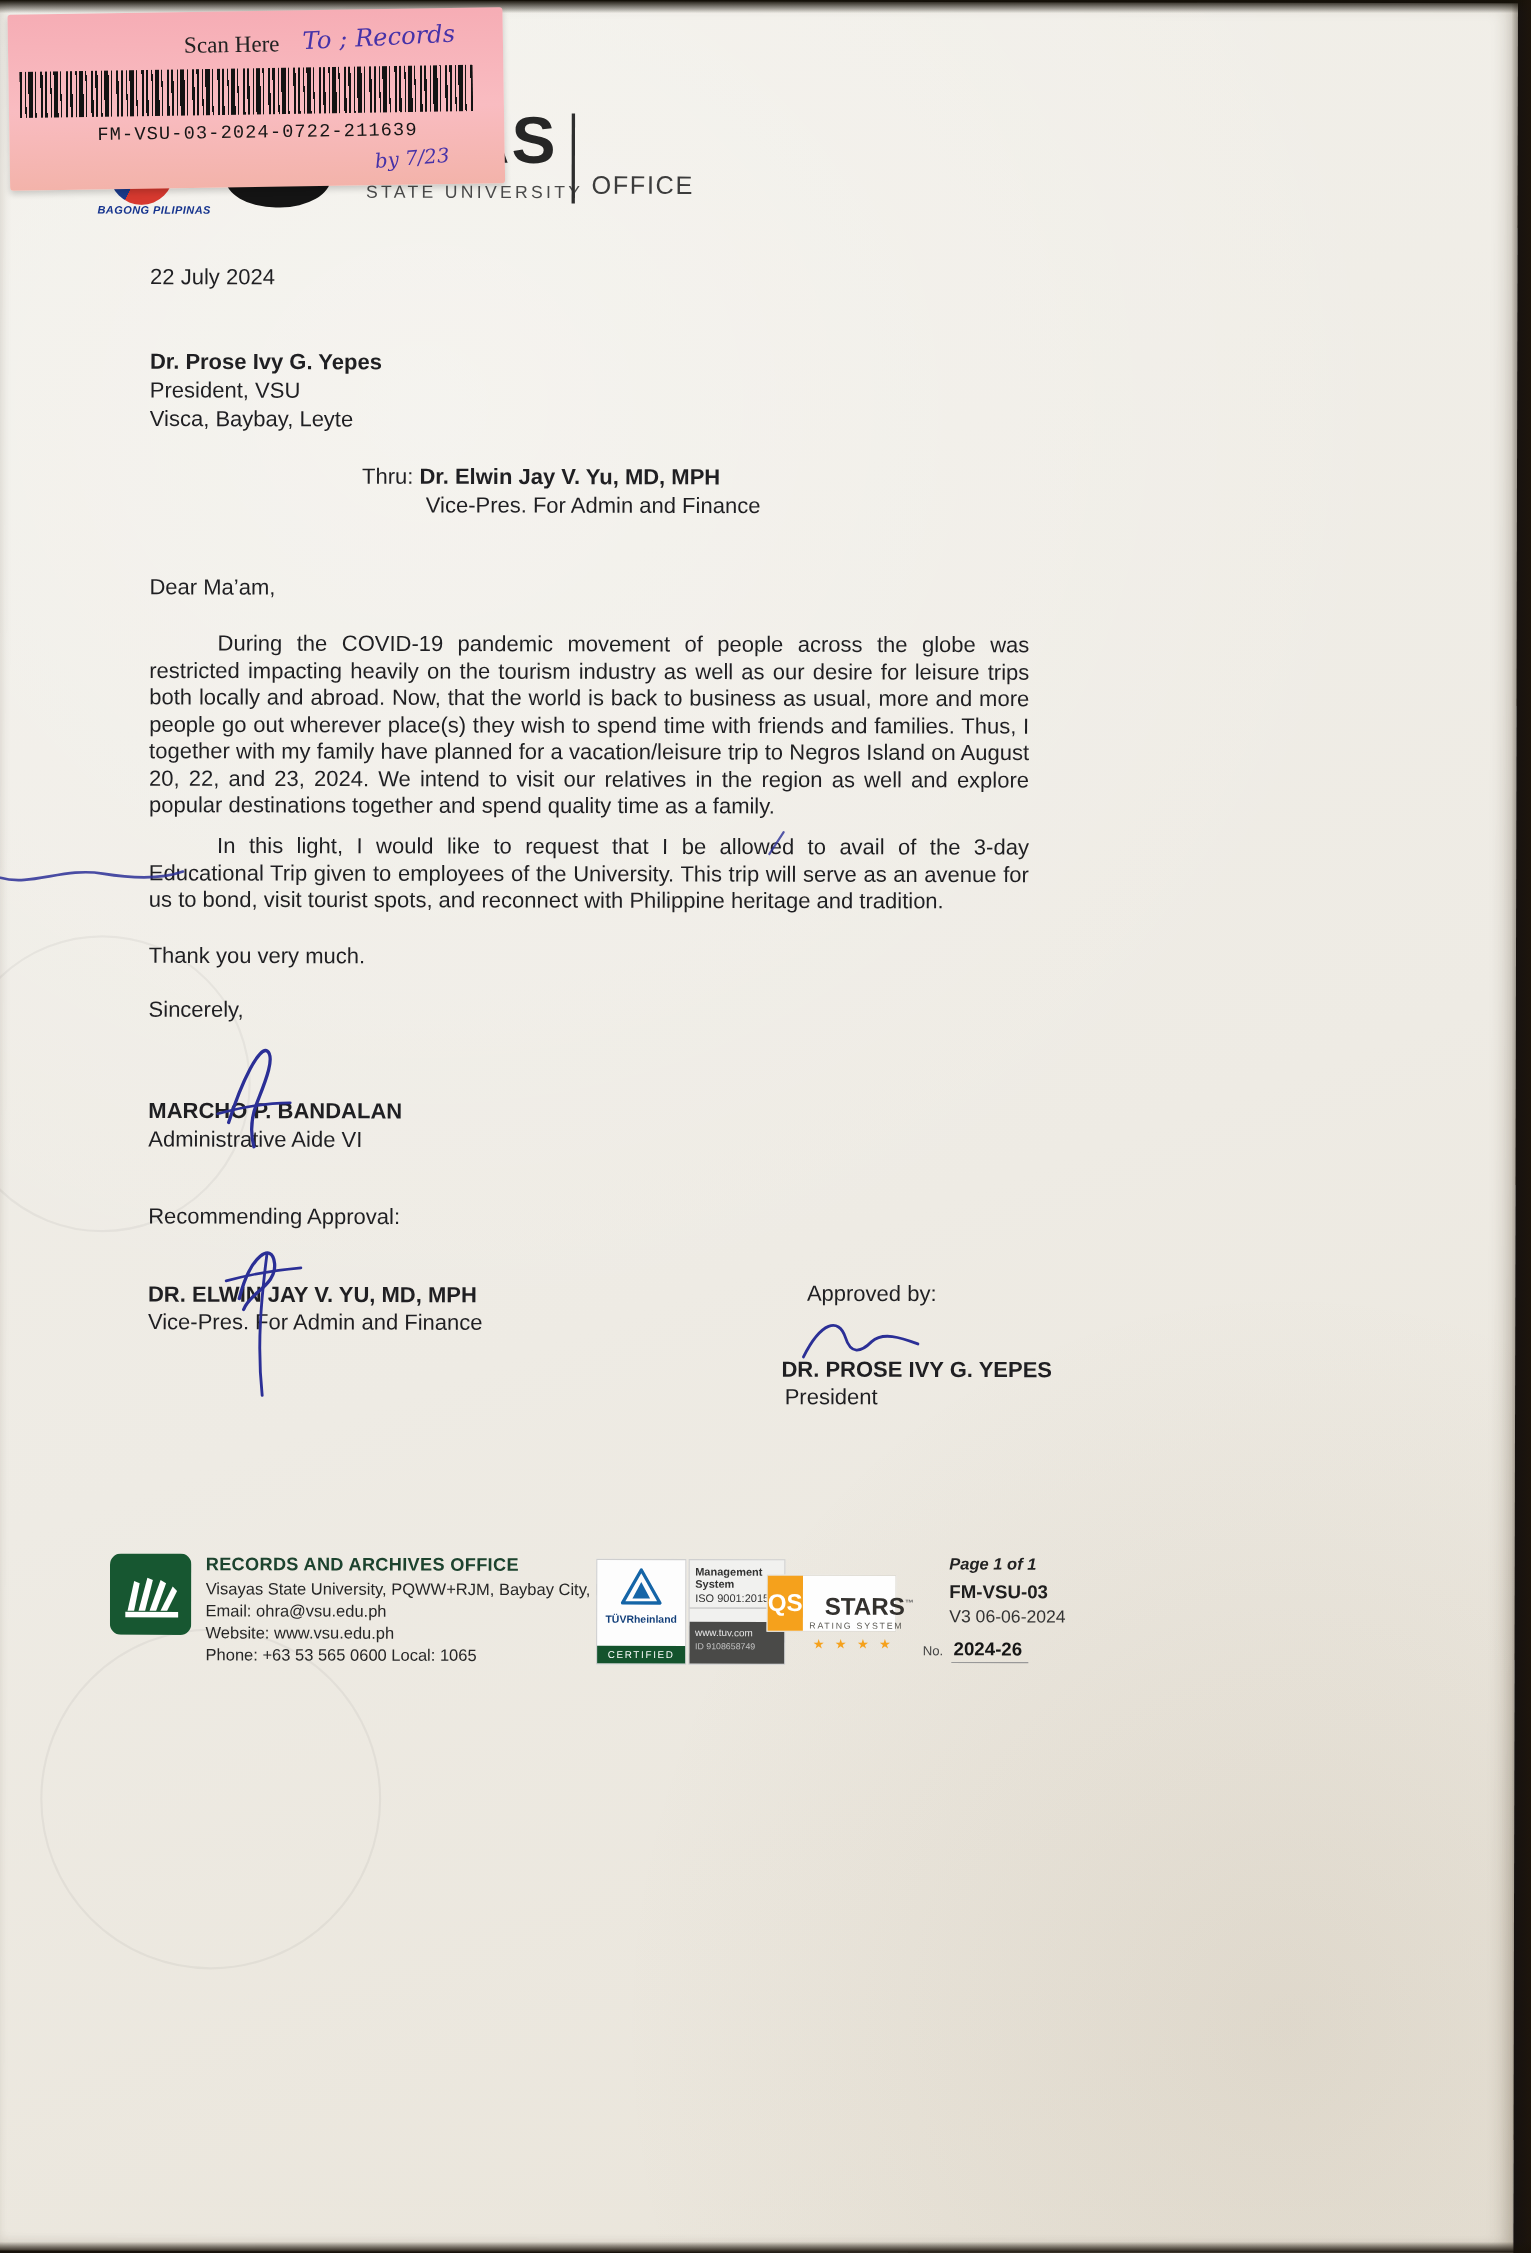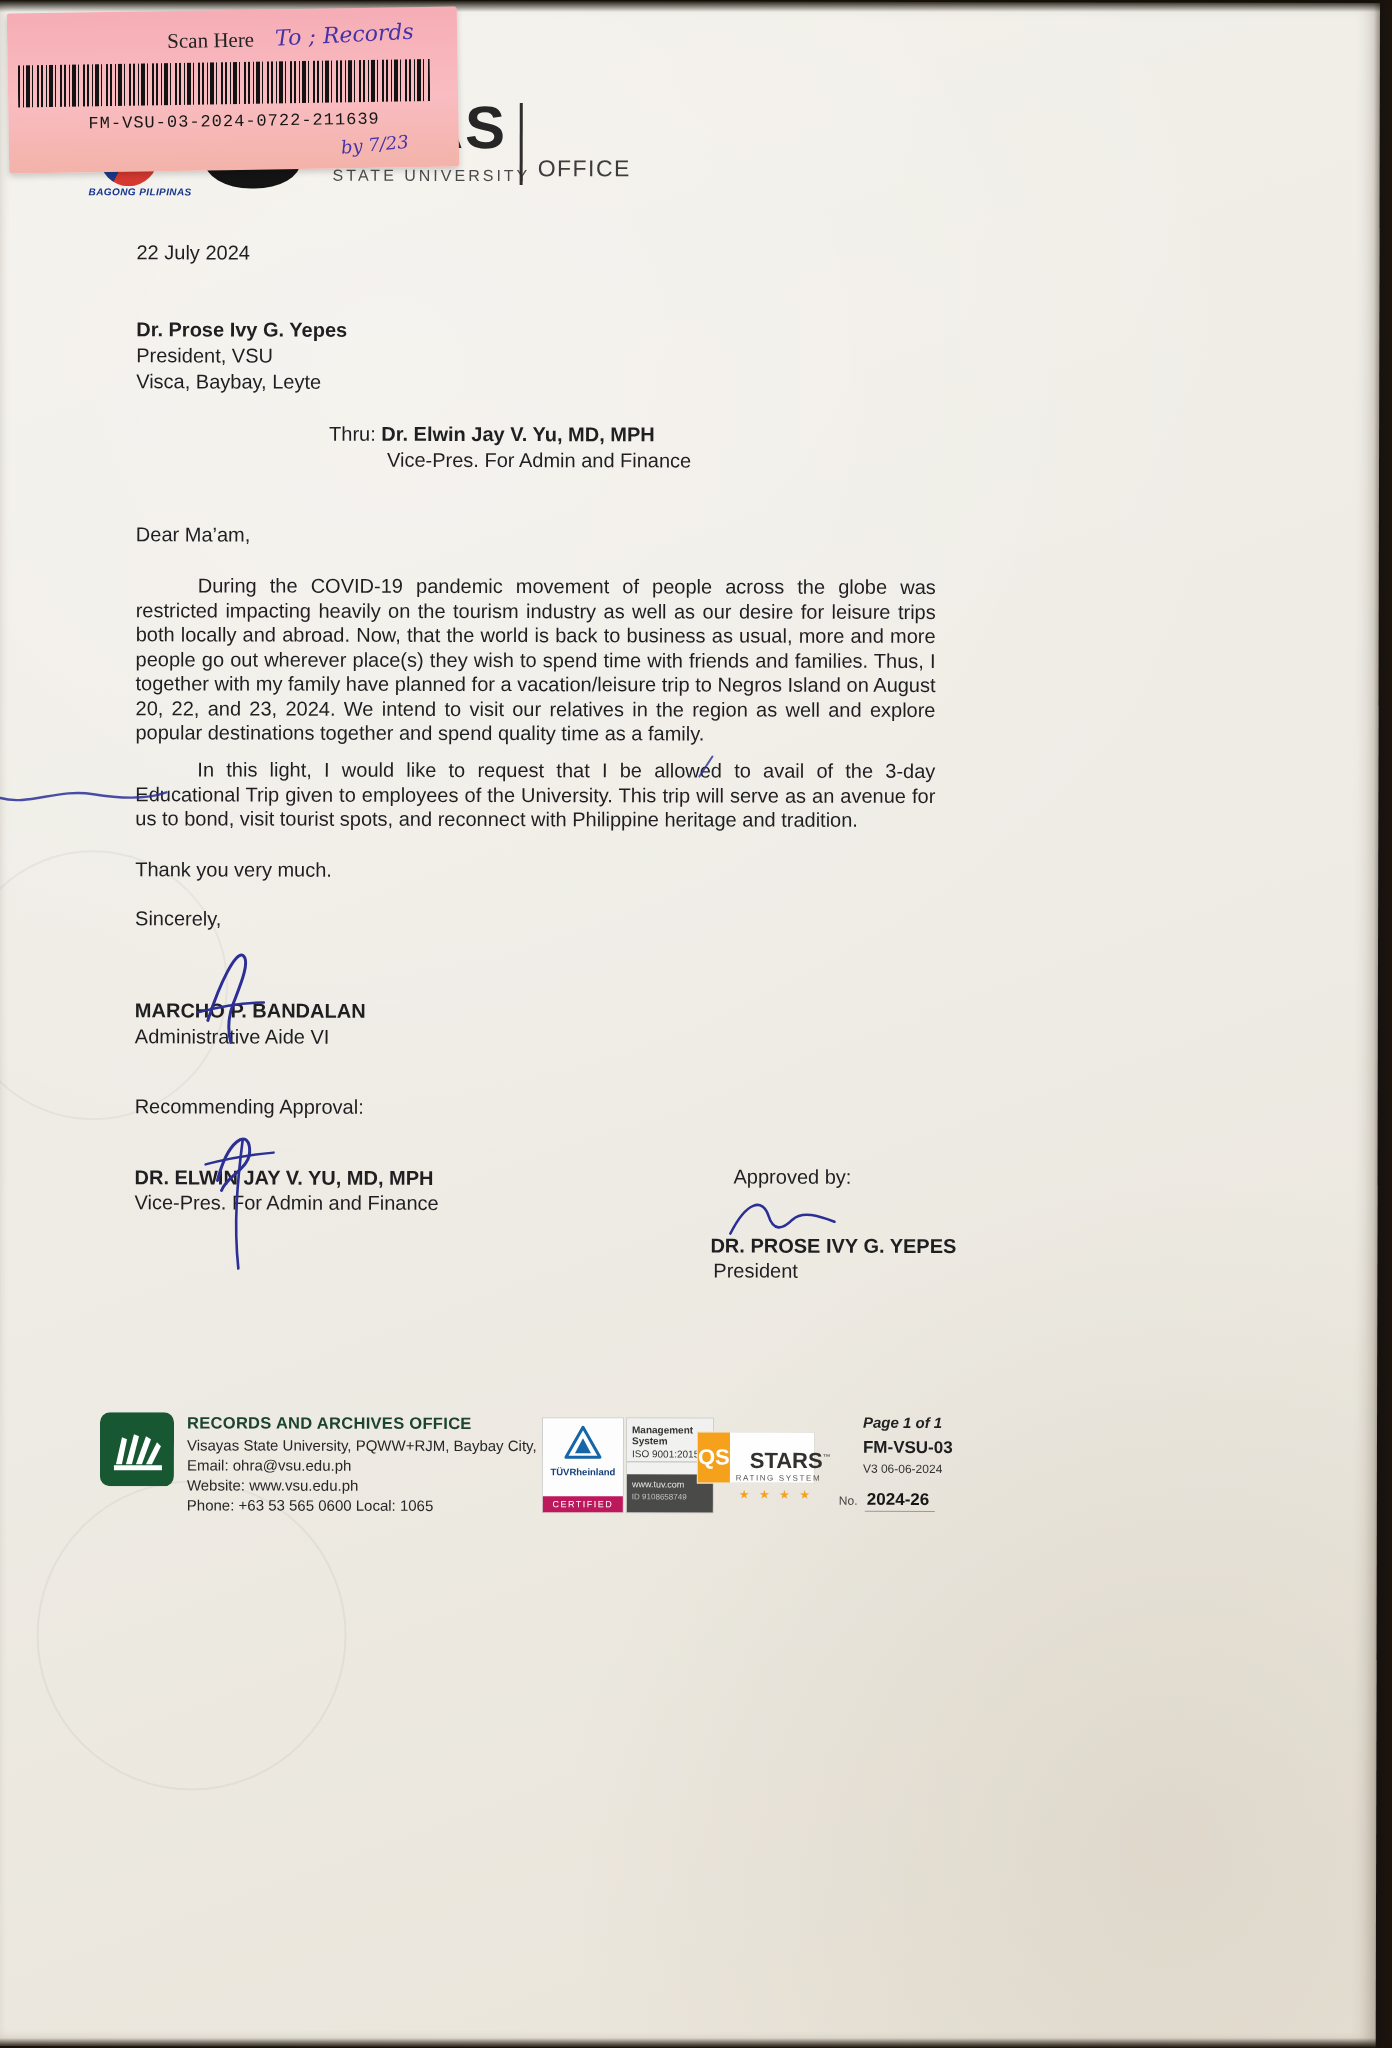--- a/index.html
+++ b/index.html
@@ -83,42 +83,42 @@
 
   
   .f-logo { left:103px; top:1412px; width:74px; height:74px; }
   .f-name { left:190px; top:1413px; font-size:16.5px; font-weight:800; color:#1c432e; letter-spacing:0.3px; }
   .f-line { left:190px; font-size:15px; color:#262626; }
   .f-addr { top:1436px; } .f-mail { top:1456px; } .f-web { top:1476px; } .f-phone { top:1496px; }
 
   .tuv-box { left:545px; top:1416px; width:82px; height:96px; background:#fdfdfd;
     border:1px solid #cfcfcf; text-align:center; }
   .tuv-brand { font-size:9.5px; font-weight:700; color:#123f7a; margin-top:2px; }
-  .tuv-cert { position:absolute; bottom:0; left:0; width:100%; height:16px; background:#be185d;
+  .tuv-cert { position:absolute; bottom:0; left:0; width:100%; height:16px; background:#14532d;
     color:#fff; font-size:9px; letter-spacing:1.5px; line-height:16px; }
   .tuv-info { left:629px; top:1416px; width:88px; height:96px; background:#f1f1ef; border:1px solid #cfcfcf; }
   .tuv-sys { font-size:10px; font-weight:700; color:#333; padding:6px 5px 0 5px; }
   .tuv-iso { font-size:10px; color:#333; padding:2px 5px; border-bottom:1px solid #bbb; }
   .tuv-dark { position:absolute; bottom:0; left:0; width:100%; height:38px; background:#4a4a48; padding:5px; }
   .tuv-url { font-size:9px; color:#e8e8e8; }
   .tuv-id { font-size:8px; color:#c2c2c2; margin-top:3px; }
 
   .qs-box { left:700px; top:1430px; width:118px; height:52px; background:#fefefe;
     border:1px solid #e0ddd5; display:flex;align-items:flex-end; }
   .qs-sq { width:50px; height:100%; background:#f5a11c; color:#fff; font-weight:800; font-size:22px;
     display:flex; align-items:center; justify-content:center; }
   .qs-right { flex:1; padding:4px 0 0 6px; }
   .qs-stars-word { font-size:22px; font-weight:800; color:#33312e; line-height:22px;margin-left:14px; }
   .qs-tm { font-size:8px; vertical-align:super; color:#666; }
   .qs-rating { font-size:8px; letter-spacing:1.6px; color:#5a5852; margin-top:2px; }
   .qs-stars-row { left:742px; top:1486px; font-size:12px; color:#f5a11c; letter-spacing:3px; }
 
   .meta-page { left:866px; top:1412px; font-size:15px; font-weight:700; font-style:italic; color:#222; }
   .meta-form { left:866px; top:1436px; font-size:17px; font-weight:700; color:#1e1e1e; }
-  .meta-ver { left:866px; top:1460px; font-size:12px; color:#333; }
+  .meta-ver { left:866px; top:1460px; font-size:16px; color:#333; }
   .meta-no { left:842px; top:1492px; font-size:12px; color:#444; }
   .meta-num { left:868px; top:1488px; font-size:17px; font-weight:700; color:#161616;
     border-bottom:1px solid #999; padding:0 6px 1px 2px; }
 </style>
 </head>
 <body>
 
 <div class="abs paper">
 
   <div class="abs emboss" style="left:-40px;top:850px;width:270px;height:270px;"></div>

